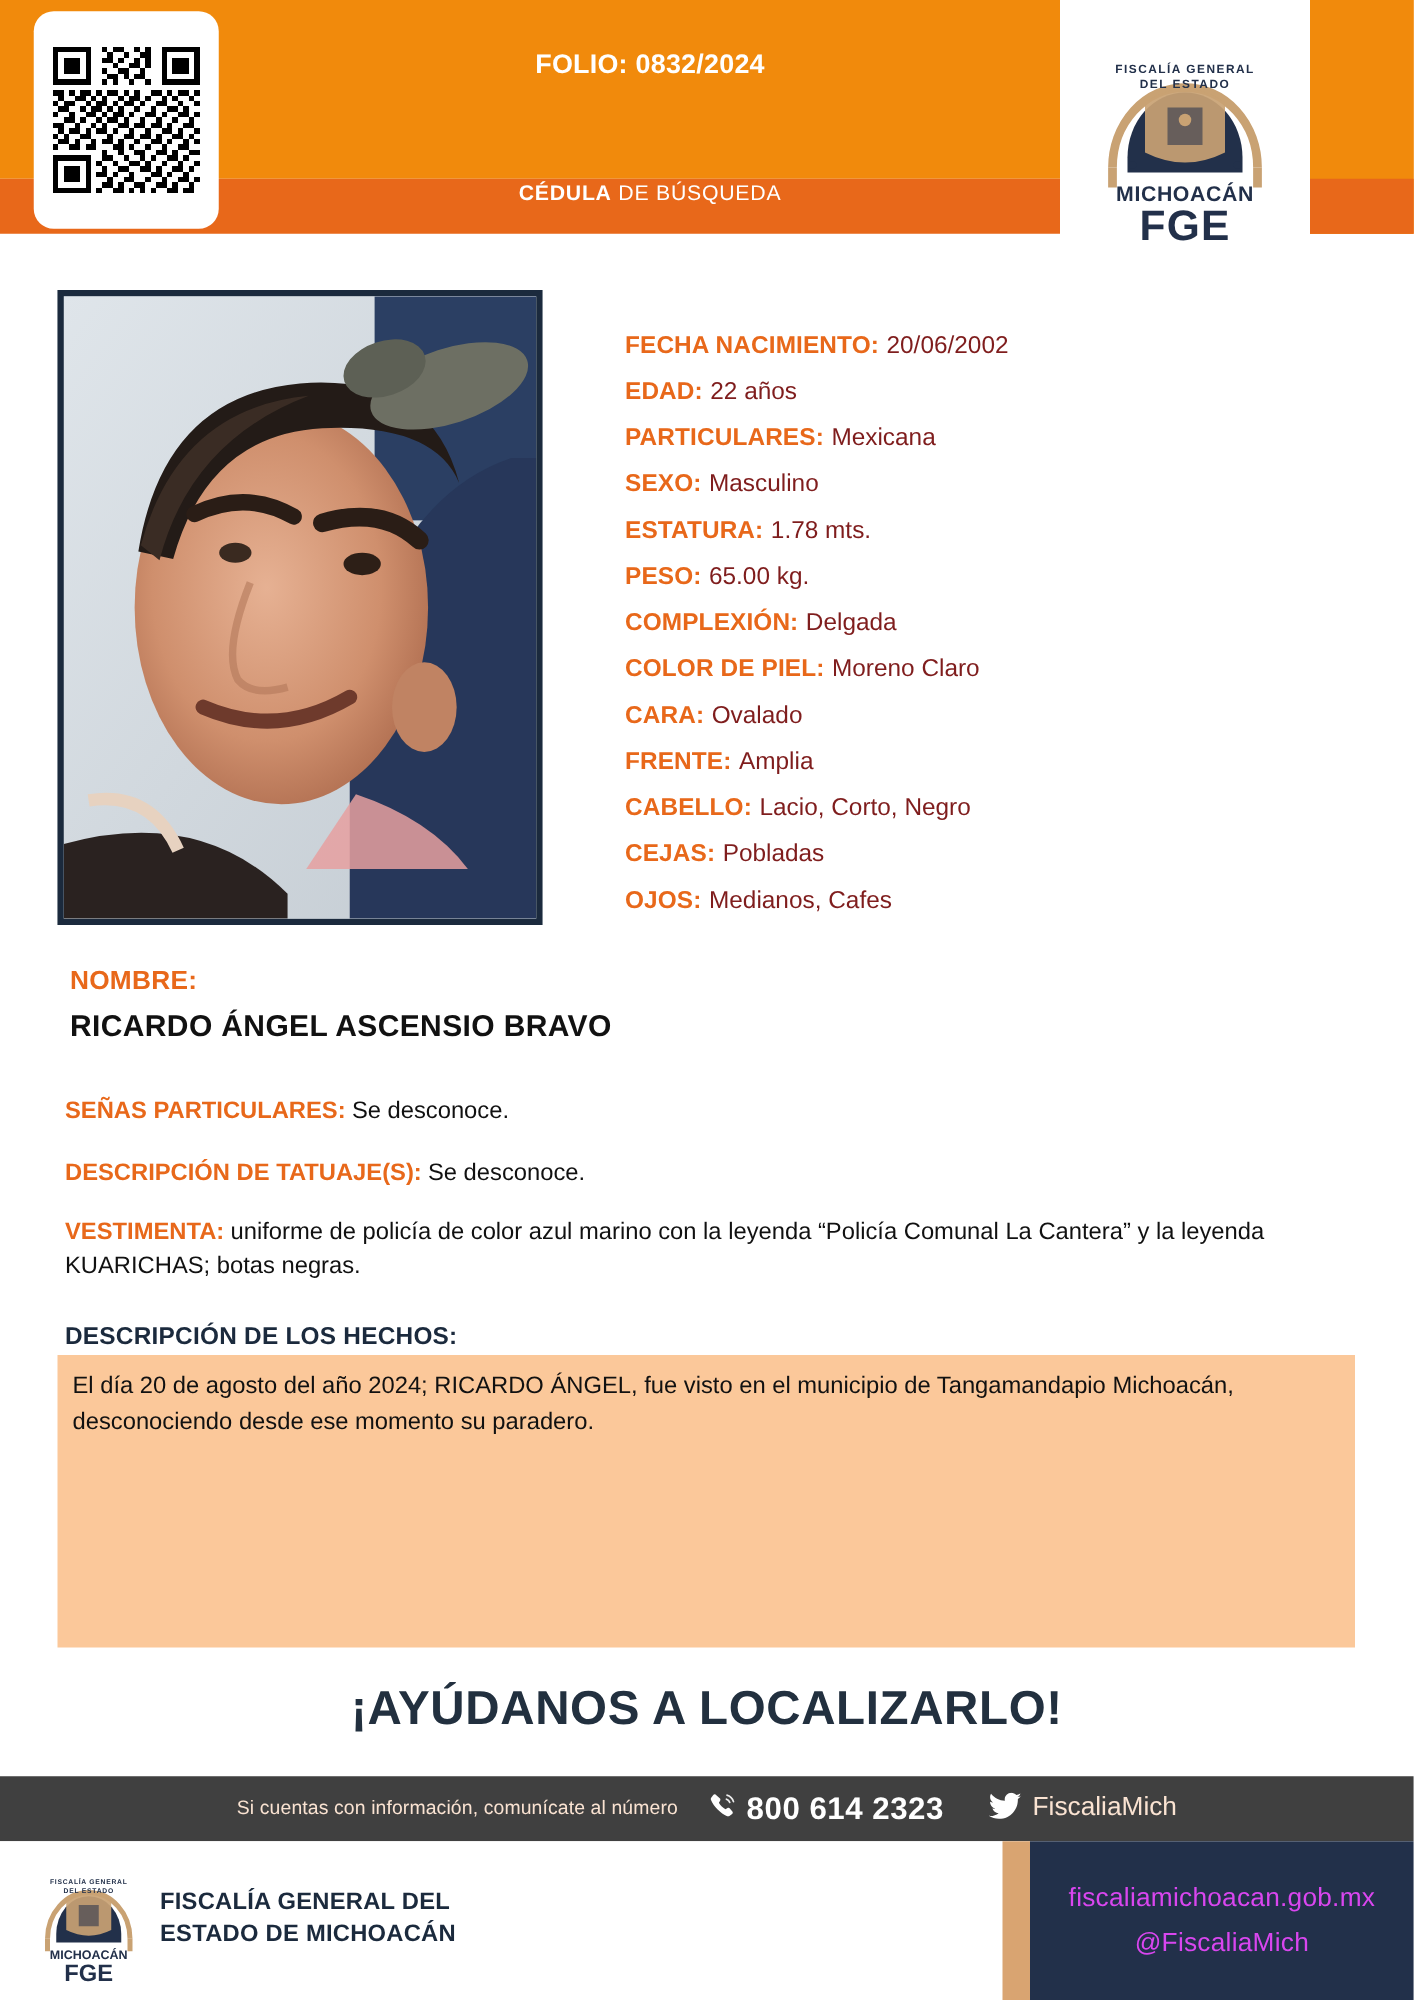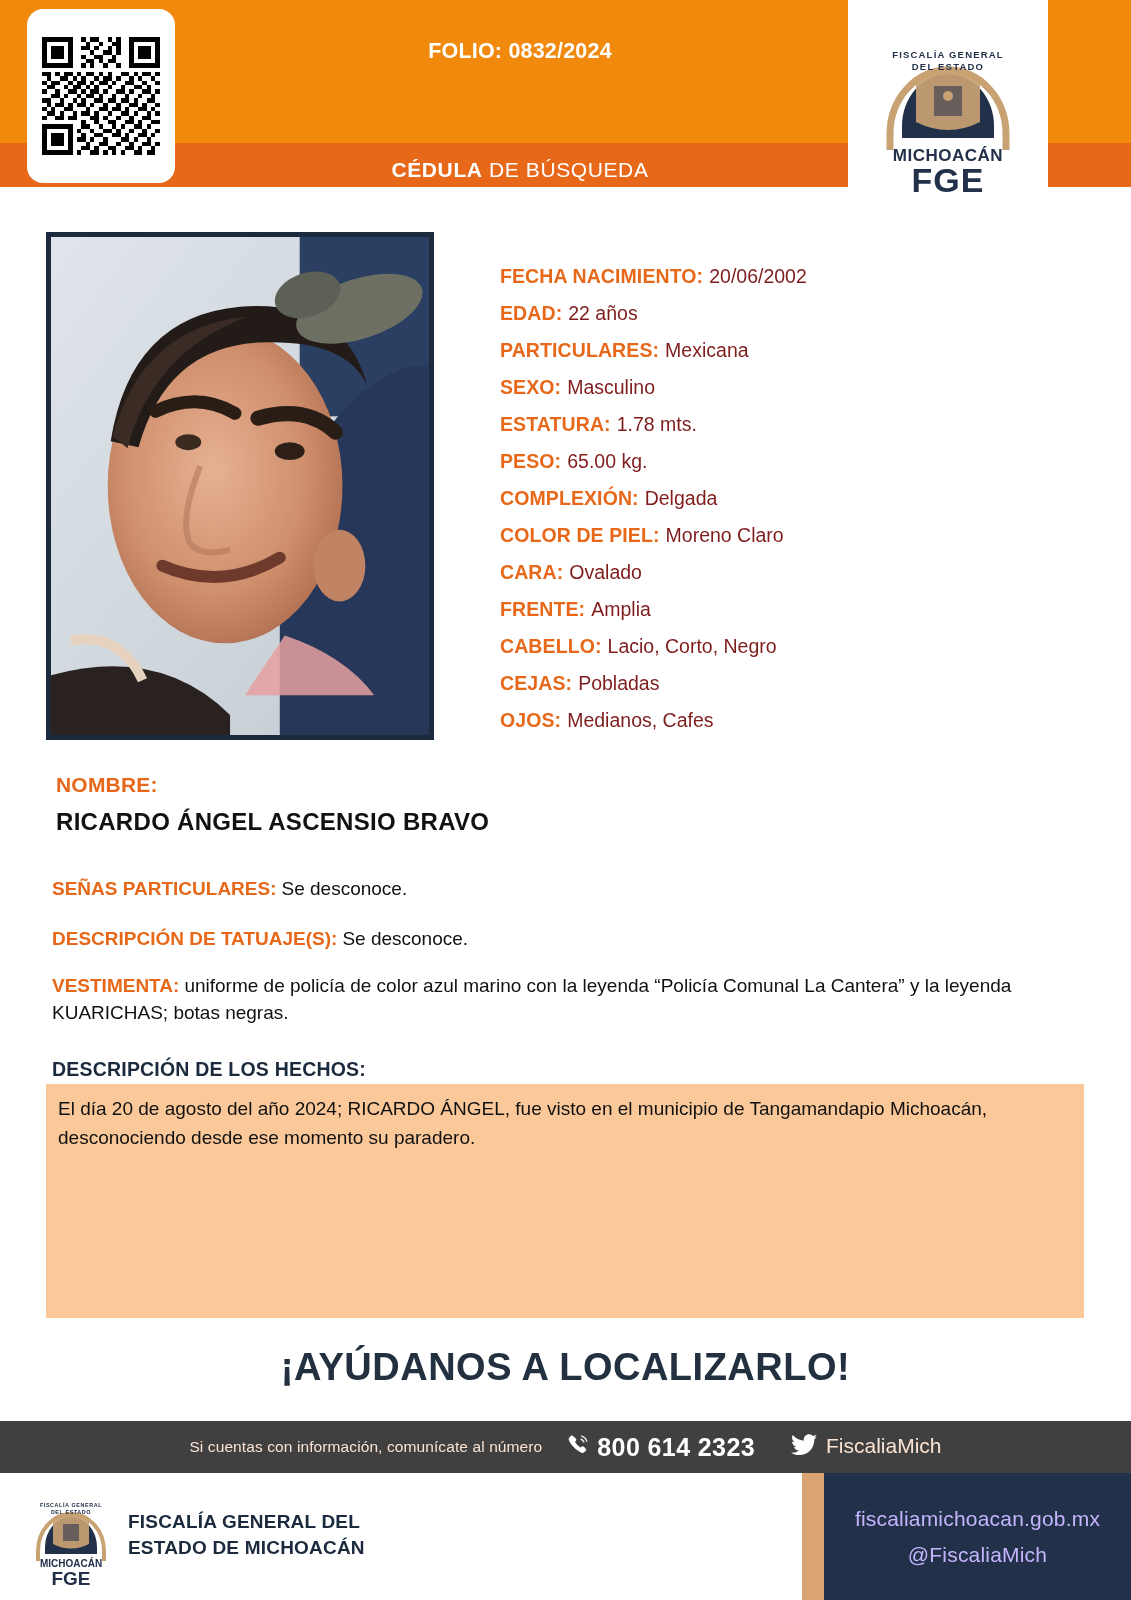--- a/index.html
+++ b/index.html
@@ -70,25 +70,25 @@
   }
   .folio-line {
     font-size: 21.5px;
     font-weight: bold;
     letter-spacing: 0.2px;
     line-height: 38px;
     white-space: nowrap;
   }
   .cedula-line {
     position: absolute;
-    left: 210px; top: 156px;
+    left: 210px; top: 141px;
     width: 620px;
     text-align: center;
     color: #ffffff;
-    font-size: 21px;
+    font-size: 17px;
     line-height: 28px;
     letter-spacing: 0.6px;
     white-space: nowrap;
   }
   .cedula-line b { font-weight: bold; }
   .cedula-line span.lt { font-weight: normal; }
 
   
   .seal-hdr {
     position: absolute;
@@ -272,21 +272,21 @@
     left: 824px; top: 0;
     width: 307px; height: 127px;
     background: #22304A;
     display: flex;
     flex-direction: column;
     align-items: center;
     justify-content: center;
     gap: 12px;
   }
   .ftr-url, .ftr-handle {
-    color: #c4b5fd;
+    color: #d946ef;
     font-size: 21px;
     letter-spacing: 0.2px;
   }
 </style>
 </head>
 <body>
 
 <div id="poster">
 
   <div class="hdr-light"></div>

